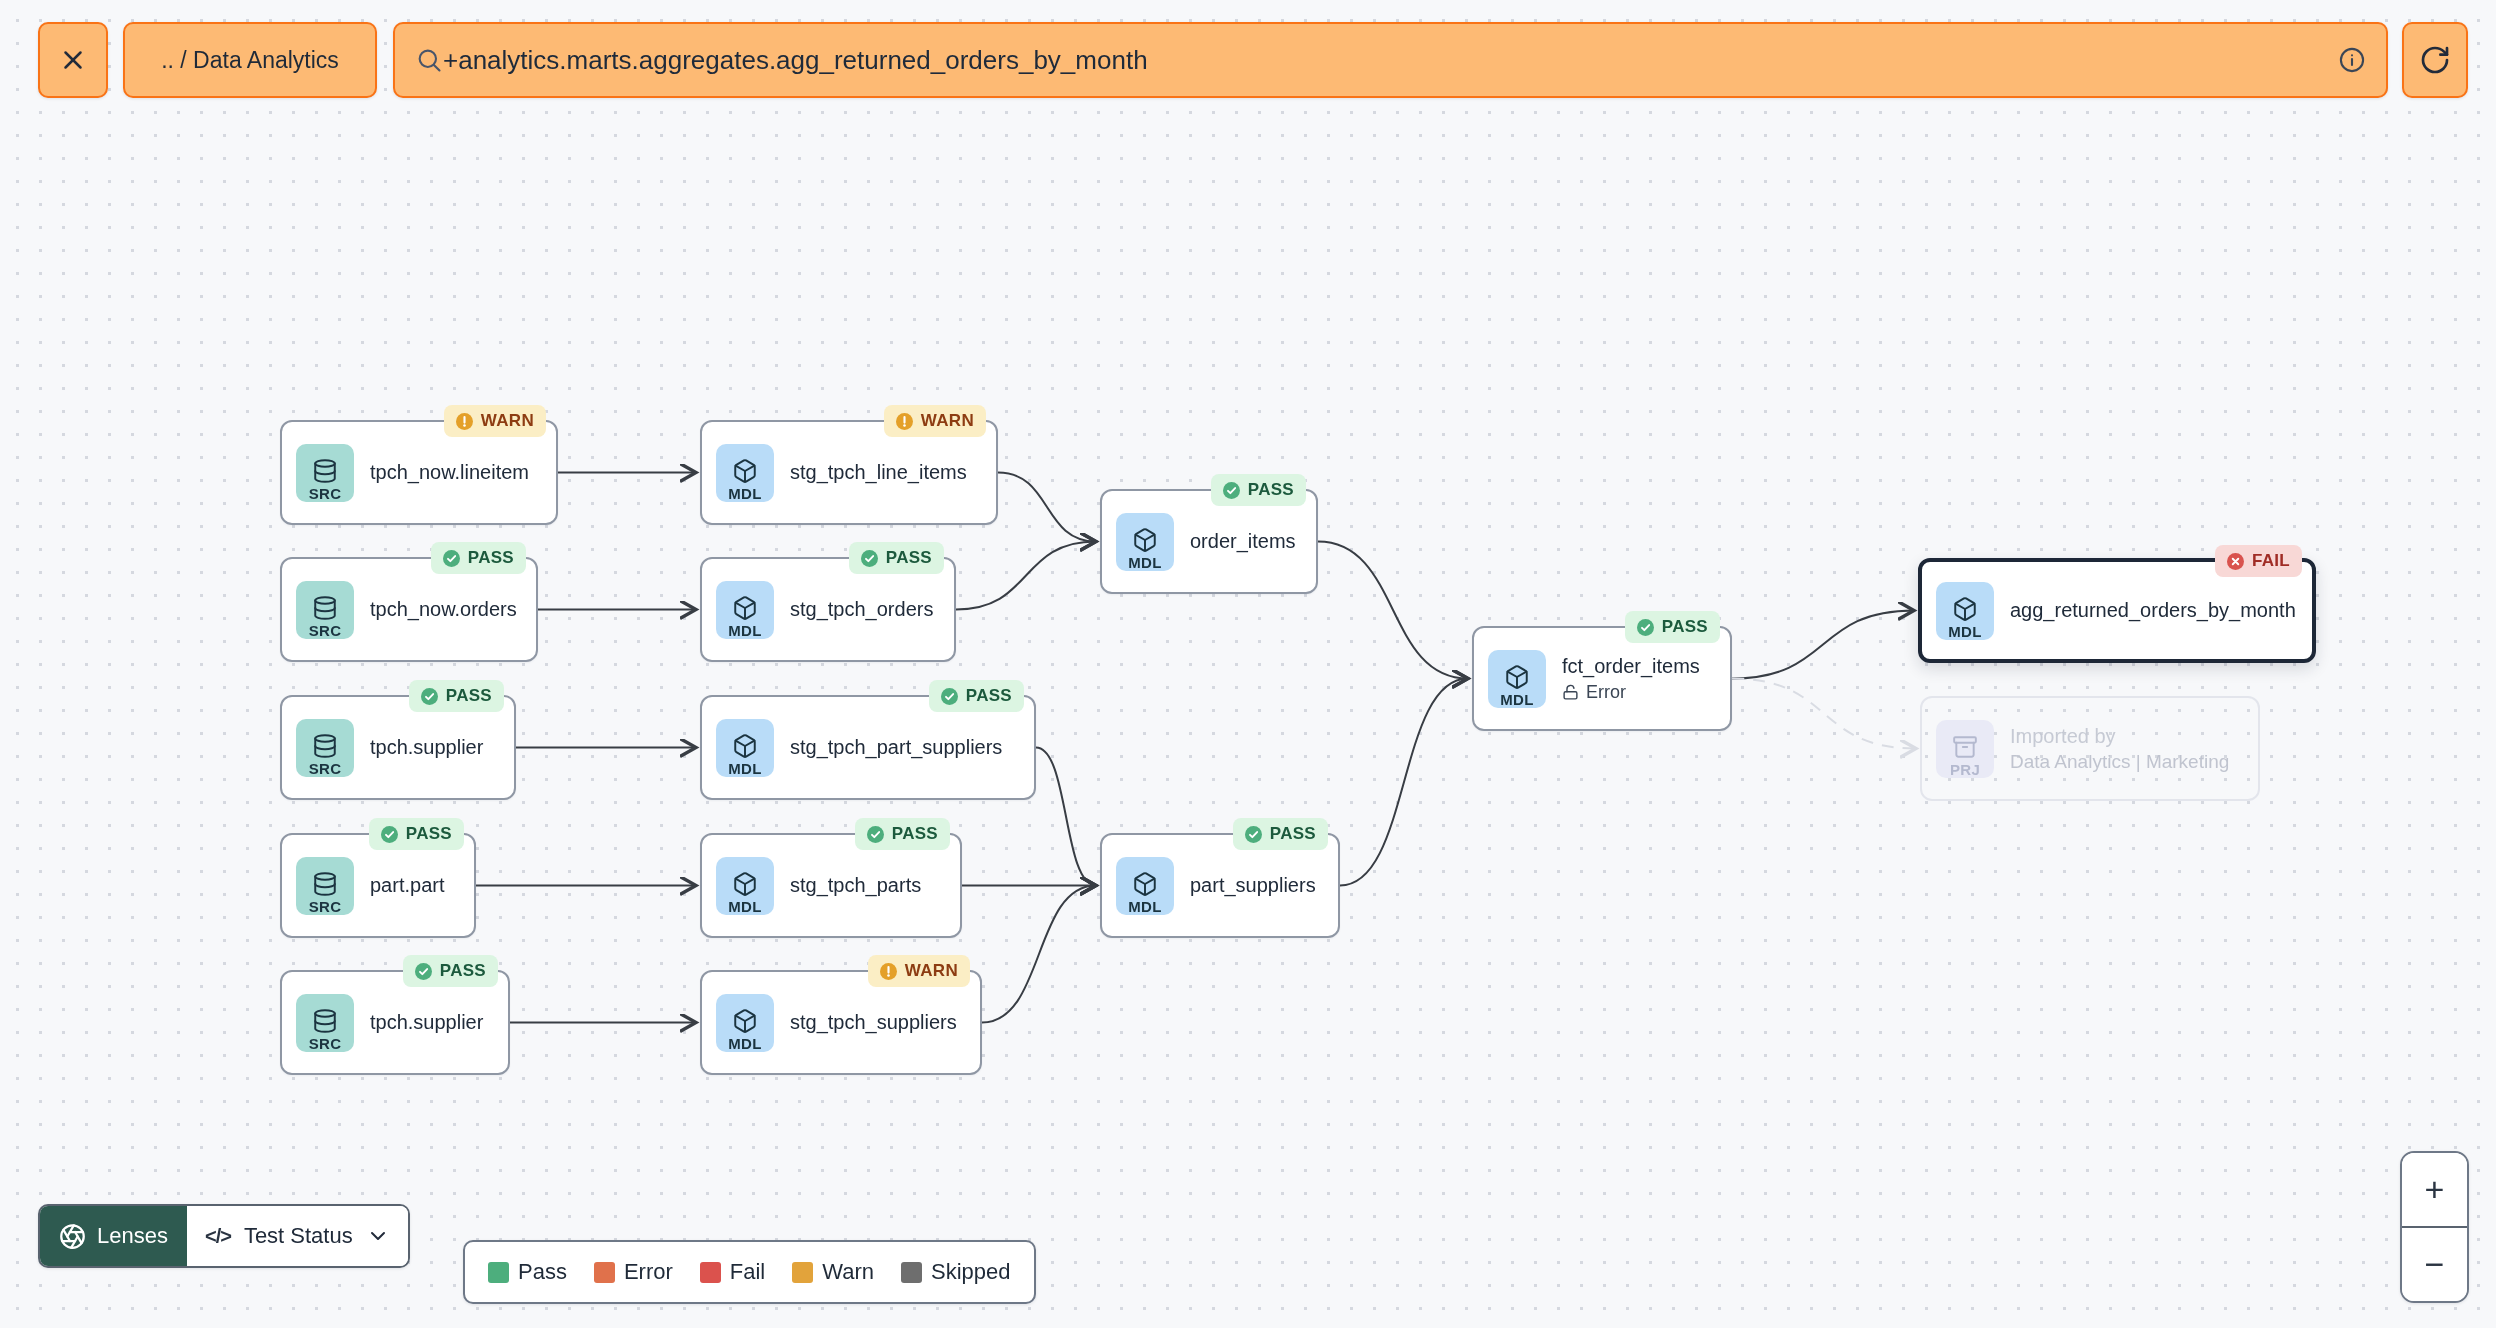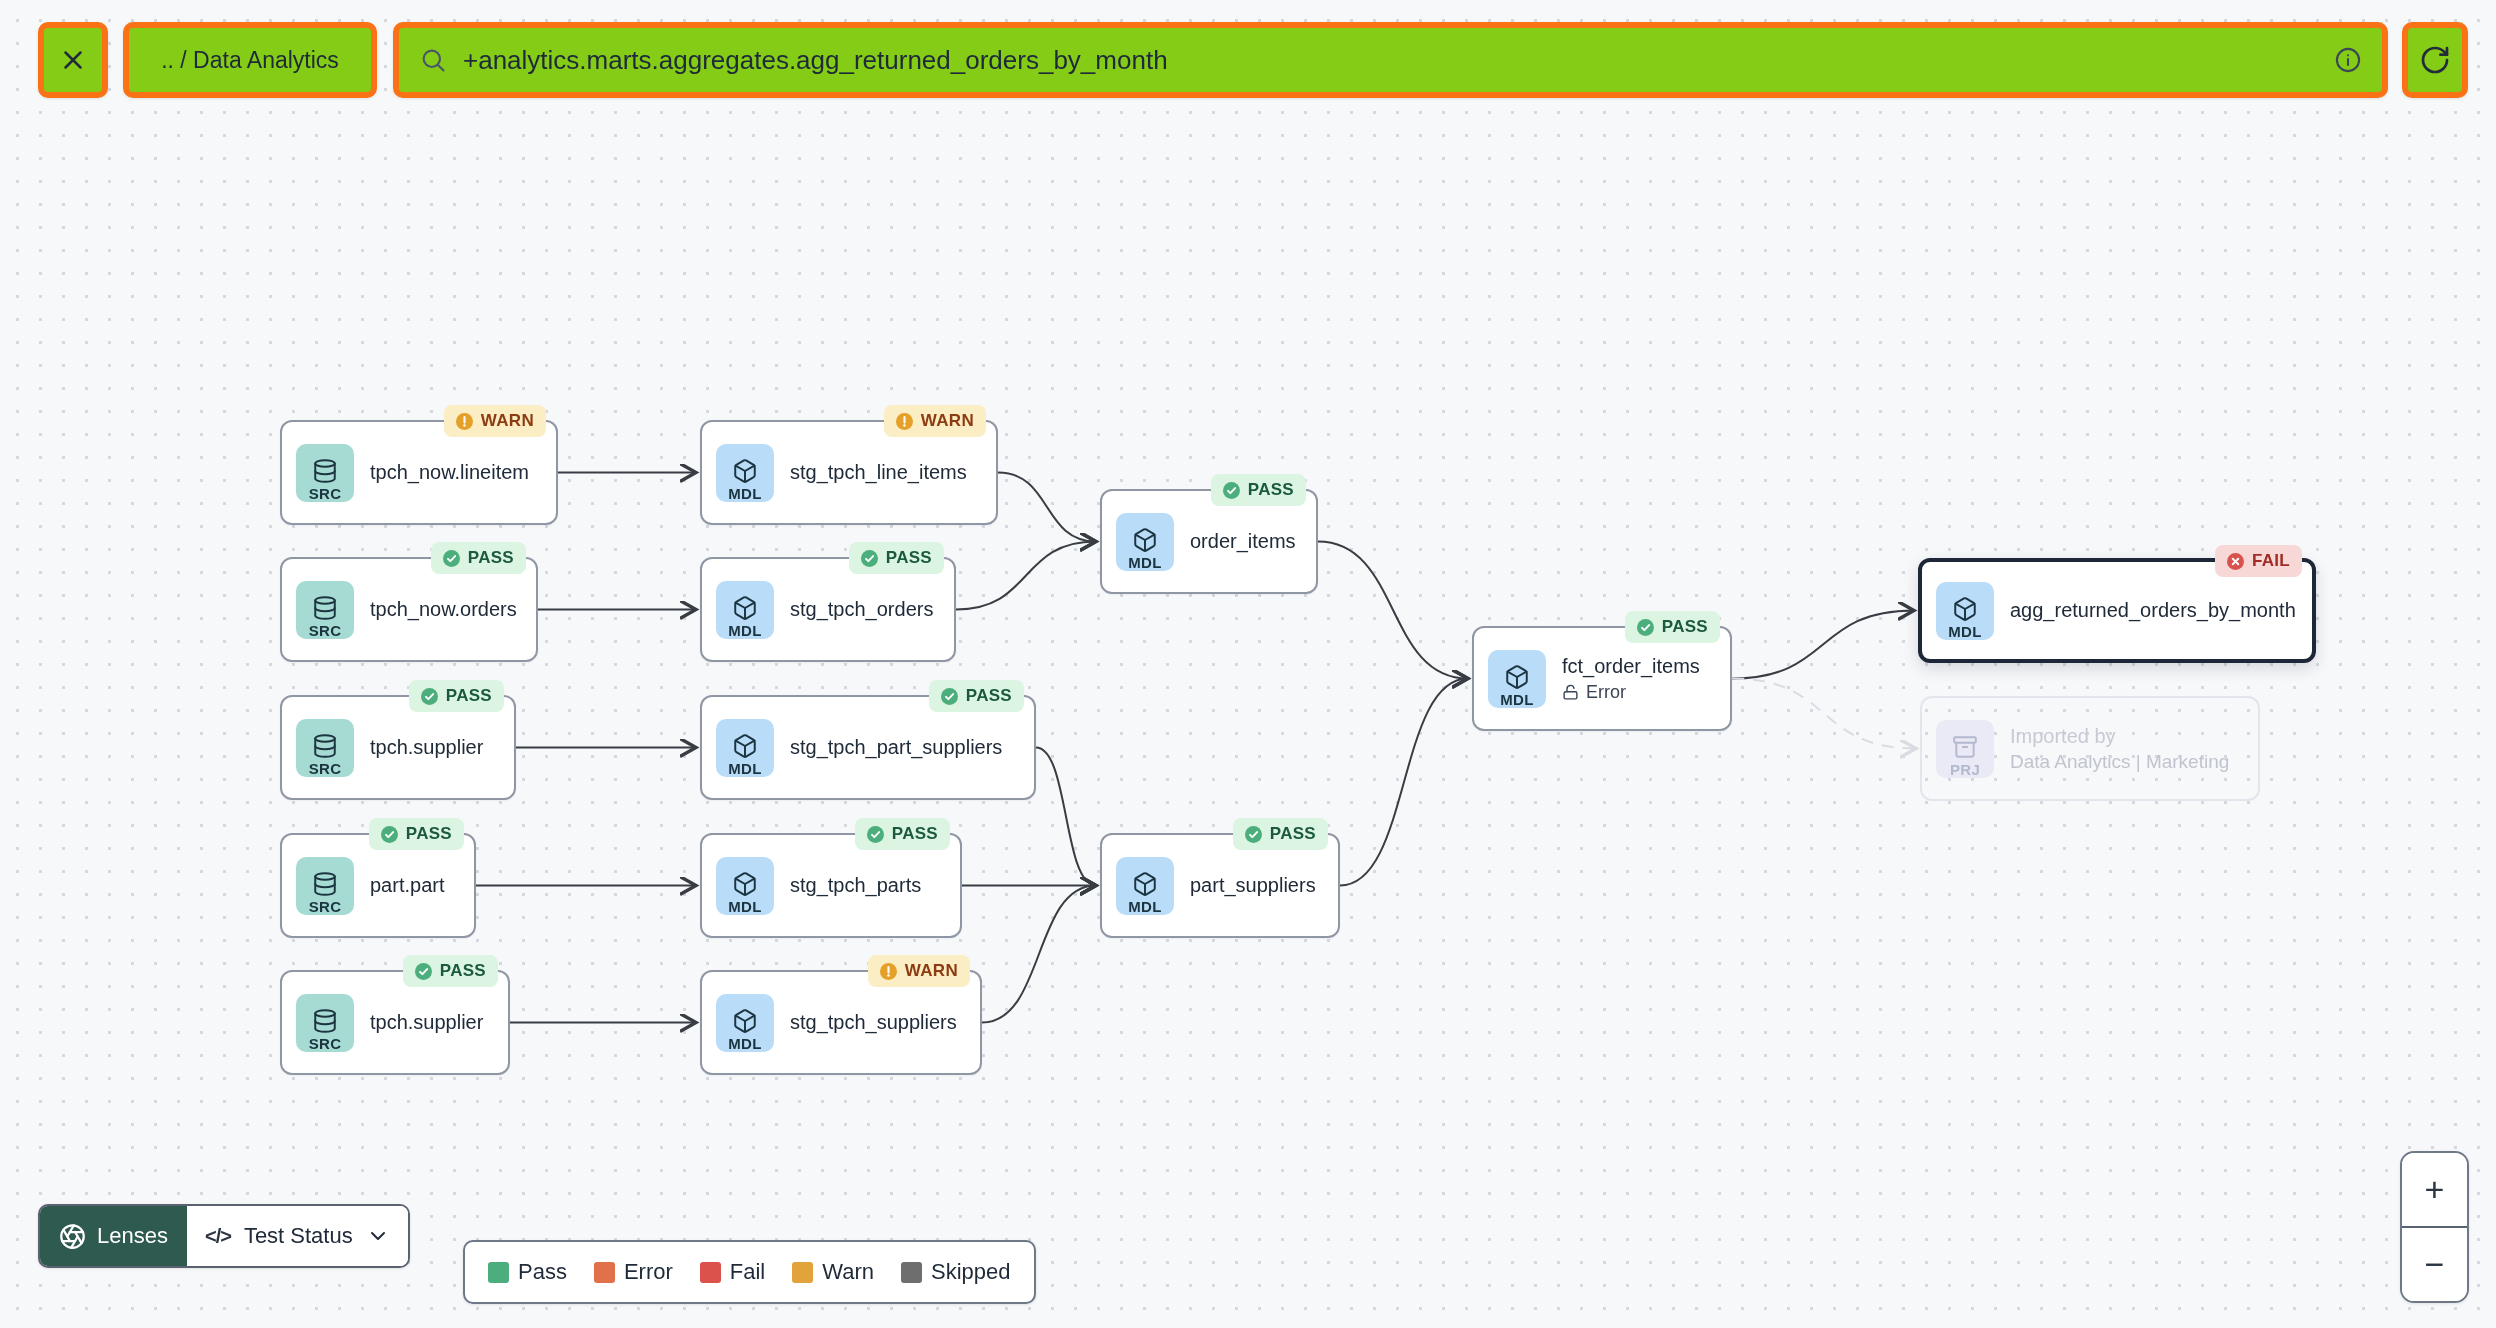--- a/index.html
+++ b/index.html
@@ -14,27 +14,27 @@
     background-color:#f7f8fa;
     background-image: radial-gradient(circle, #d5d8df 1.6px, transparent 1.6px);
     background-size: 23px 23px;
     background-position: 6px 9px;
   }
   #edges { position:absolute; left:0; top:0; pointer-events:none; }
 
   
   .tb-btn, .tb-box {
     position:absolute; top:22px; height:76px;
-    background:#84cc16; border:6px solid #f97316; border-radius:10px;
+    background:#fdba74; border:2px solid #f97316; border-radius:10px;
     display:flex; align-items:center; justify-content:center;
     box-shadow:0 1px 3px rgba(20,30,50,.10);
   }
   .close-btn { left:38px; width:70px; cursor:pointer; }
   .breadcrumb-btn { left:123px; width:254px; font-size:23px; cursor:pointer; }
-  .search-box { left:393px; width:1995px; justify-content:flex-start; padding:0 20px; gap:16px; }
+  .search-box { left:393px; width:1995px; justify-content:flex-start; padding:0 20px; }
   .search-box input {
     flex:1; border:none; outline:none; background:transparent;
     font-family:"Liberation Sans", sans-serif; font-size:26px; color:#1e2a3a;
   }
   .refresh-btn { left:2402px; width:66px; cursor:pointer; }
   .icon { display:inline-flex; align-items:center; justify-content:center; }
 
   
   .node {
     position:absolute; height:105px; background:#fff;

